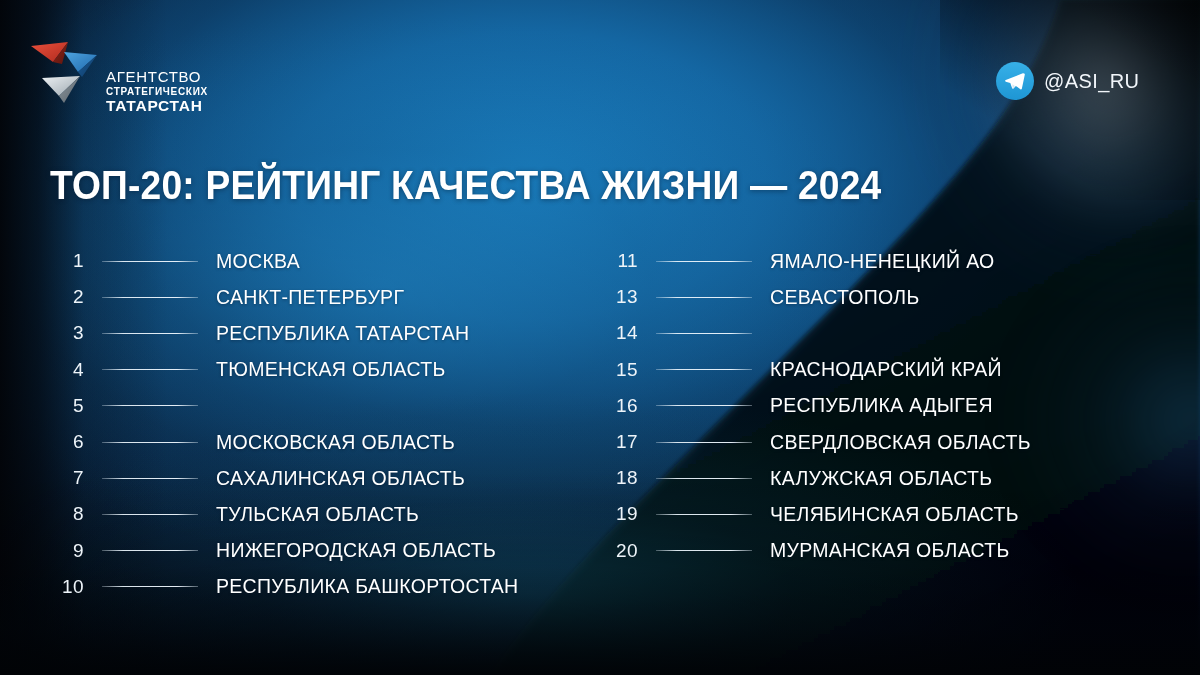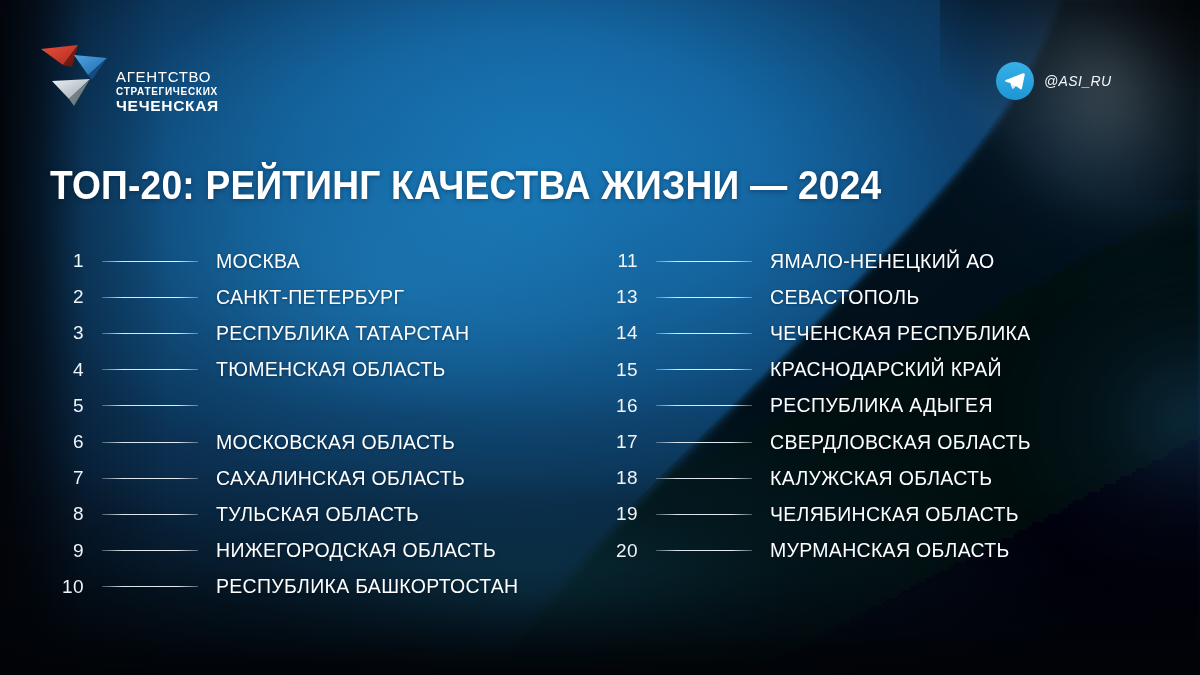--- a/index.html
+++ b/index.html
@@ -74,23 +74,23 @@
     filter: blur(22px);
   }
   .bg-corner-tr {
     position:absolute; right:0; top:0; width:260px; height:200px;
     background: linear-gradient(215deg, rgba(0,0,0,0.85) 0%, rgba(0,0,0,0.35) 42%, rgba(0,0,0,0) 70%);
   }
 
   
   .logo-wrap {
     position: absolute;
-    left: 38px; top: 28px;
+    left: 28px; top: 28px;
     display: flex;
-    align-items: flex-end;
+    align-items: center;
     gap: 0;
   }
   .logo-mark { width: 72px; height: 80px; flex: none; }
   .logo-text {
     margin-left: 6px;
     margin-top: 41px;
     color: #ffffff;
     line-height: 1.12;
     letter-spacing: 0.7px;
   }
@@ -107,25 +107,24 @@
     gap: 10px;
   }
   .tg-icon {
     width: 38px; height: 38px; border-radius: 50%;
     background: linear-gradient(180deg,#37b0e8 0%,#1e96d4 100%);
     display: flex; align-items: center; justify-content: center;
     flex: none;
   }
   .tg-handle {
     color: #f2f6fa;
-    font-size: 14px;
+    font-size: 20px;
     font-weight: 400;
     letter-spacing: 0.4px;
     white-space: nowrap;
-    font-style: italic;
   }
 
   
   .page-title {
     position: absolute;
     left: 50px; top: 163px;
     font-size: 40px;
     font-weight: 700;
     color: #ffffff;
     letter-spacing: 0.2px;
@@ -257,21 +256,21 @@
         <polygon points="36,21 69,24 50,41" fill="url(#gBlue)"></polygon>
         <polygon points="50,41 69,24 54,46" fill="url(#gBlueDark)"></polygon>
 
         <polygon points="14,47 52,45 31,65" fill="url(#gWhite)"></polygon>
         <polygon points="31,65 52,45 36,72" fill="url(#gWhiteDark)"></polygon>
       </svg>
     </div>
     <div class="logo-text">
       <div class="logo-line1">АГЕНТСТВО</div>
       <div class="logo-line2">СТРАТЕГИЧЕСКИХ</div>
-      <div class="logo-line3">ЧЕЧЕНСКАЯ</div>
+      <div class="logo-line3">ТАТАРСТАН</div>
     </div>
   </div>
 
   <div class="tg-wrap">
     <div class="tg-icon">
       <svg width="22" height="22" viewBox="0 0 24 24" xmlns="http://www.w3.org/2000/svg">
         <path d="M21.2 3.4 1.9 10.9c-0.9 0.35-0.85 1.6 0.07 1.85l4.9 1.4 1.9 5.6c0.25 0.7 1.1 0.9 1.6 0.35l2.6-2.75 4.9 3.6c0.6 0.45 1.45 0.1 1.6-0.63l3.2-15.2c0.17-0.8-0.62-1.45-1.47-1.12z" fill="#ffffff"></path>
         <path d="M9.1 15.6l0.25 4.1c0.05 0.35 0.5 0.45 0.7 0.18l1.95-2.5z" fill="#d6e7f2"></path>
       </svg>
     </div>
@@ -339,21 +338,20 @@
           <div class="rank-name">ЯМАЛО-НЕНЕЦКИЙ АО</div>
         </div>
         <div class="rank-row">
           <div class="rank-num">13</div>
           <div class="rank-rule"></div>
           <div class="rank-name">СЕВАСТОПОЛЬ</div>
         </div>
         <div class="rank-row">
           <div class="rank-num">14</div>
           <div class="rank-rule"></div>
-          <div class="rank-name">ЧЕЧЕНСКАЯ РЕСПУБЛИКА</div>
         </div>
         <div class="rank-row">
           <div class="rank-num">15</div>
           <div class="rank-rule"></div>
           <div class="rank-name">КРАСНОДАРСКИЙ КРАЙ</div>
         </div>
         <div class="rank-row">
           <div class="rank-num">16</div>
           <div class="rank-rule"></div>
           <div class="rank-name">РЕСПУБЛИКА АДЫГЕЯ</div>

